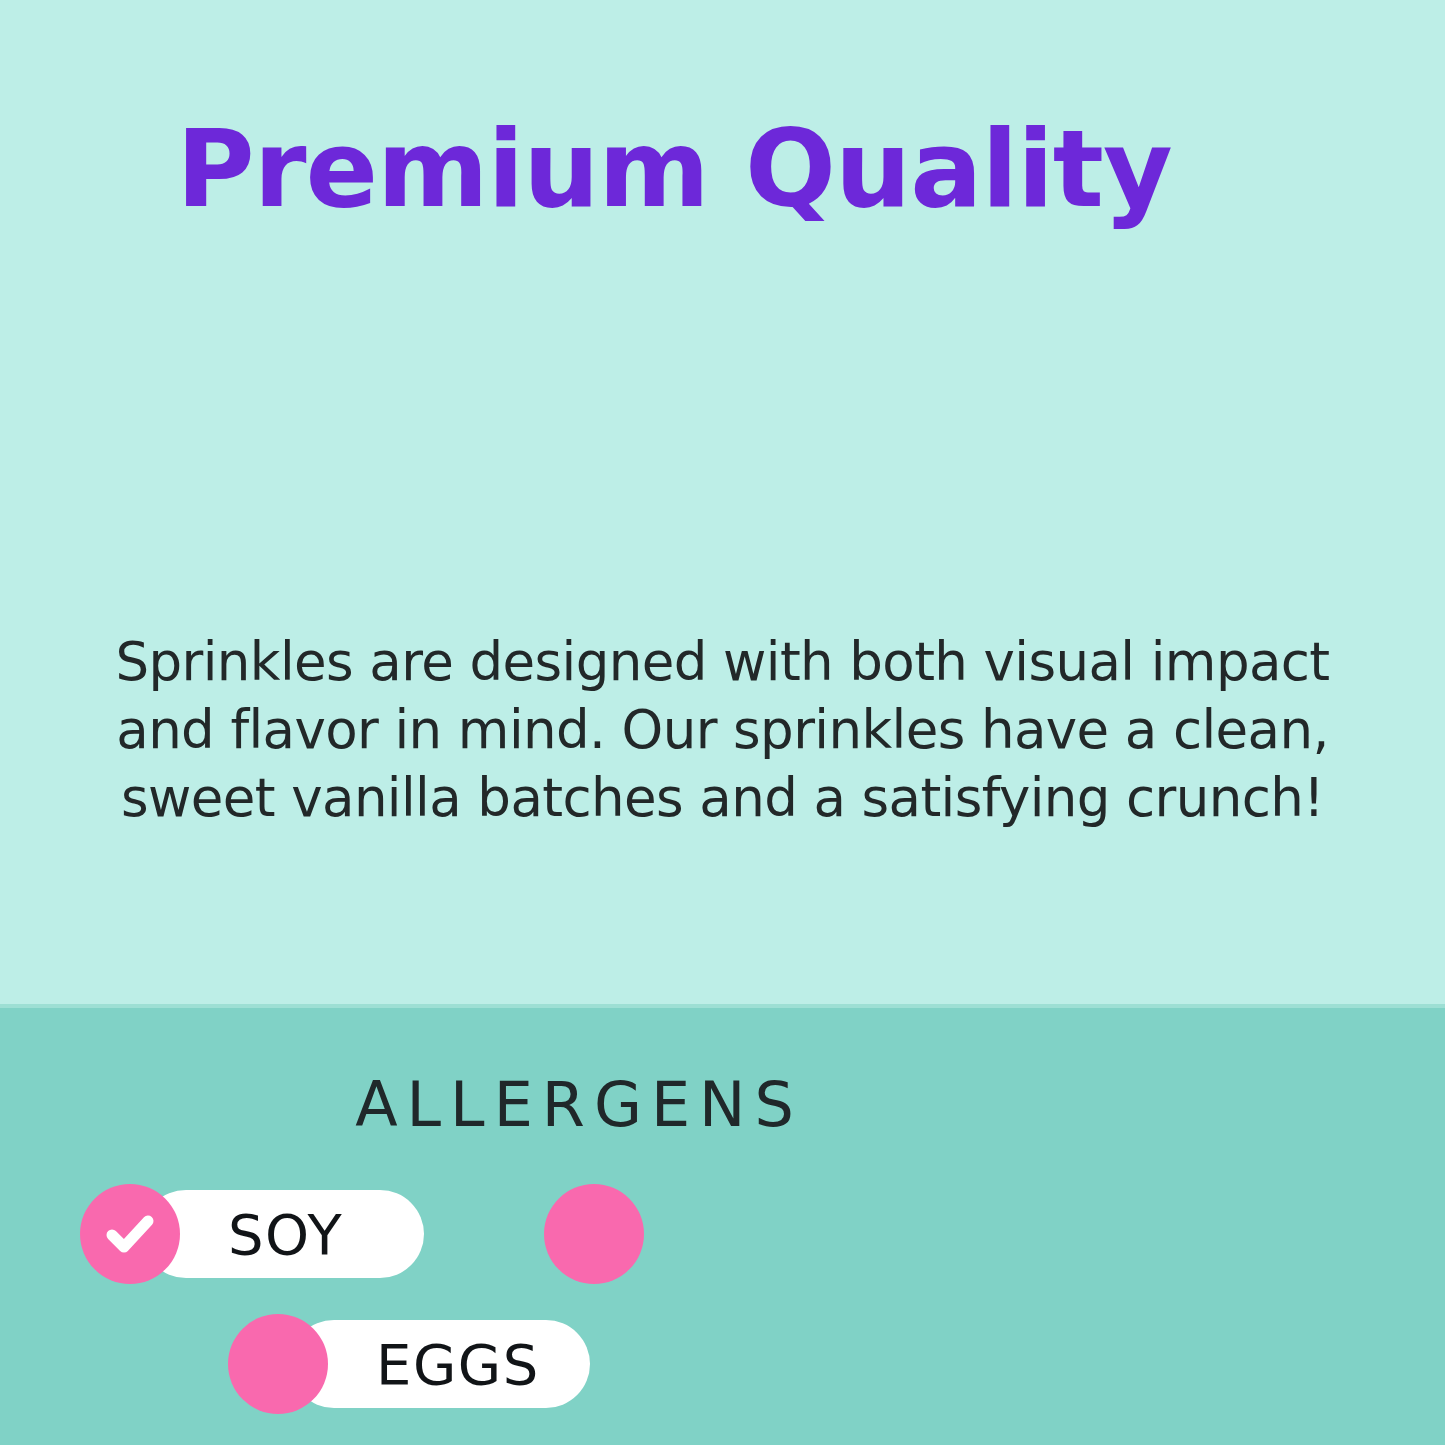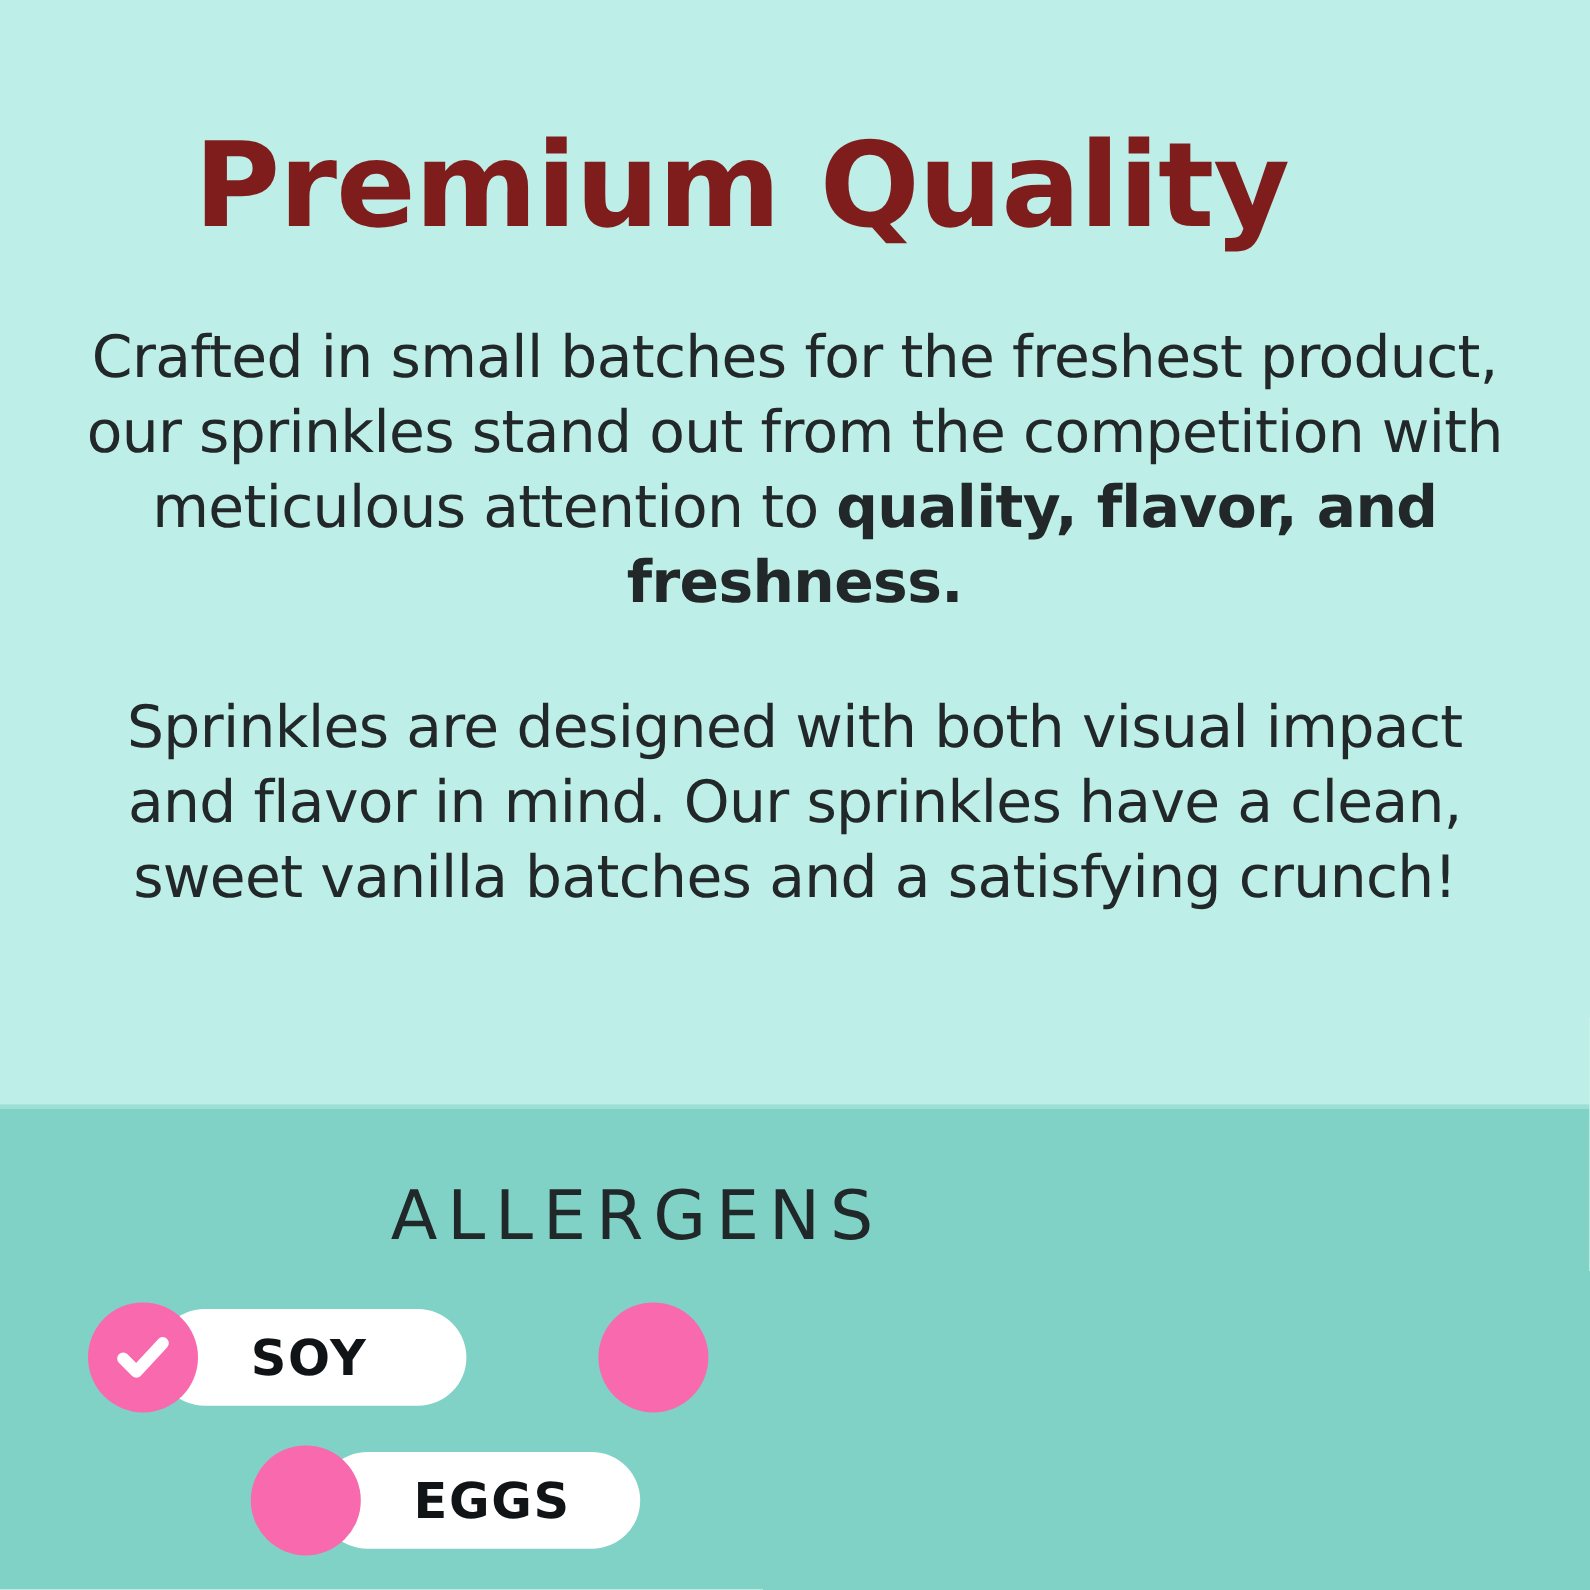--- a/index.html
+++ b/index.html
@@ -25,21 +25,21 @@
     width: 1445px;
     height: 1007px;
     background: #bdeee7;
   }
 
   .headline {
     position: absolute;
     left: 0; top: 112px;
     width: 1348px;
     text-align: center;
-    color: #7f1d1d;
+    color: #6d28d9;
     font-family: "DejaVu Sans", sans-serif;
     font-weight: 700;
     font-size: 107px;
     line-height: 1.08;
     letter-spacing: -1px;
   }
 
   .para {
     position: absolute;
     left: 72px;
@@ -145,45 +145,42 @@
     border-radius: 44px;
     display: flex;
     align-items: center;
     padding-left: 86px;
     padding-right: 50px;
   }
 
   .pill-label {
     color: #111417;
     font-family: "DejaVu Sans", sans-serif;
-    font-weight: 700;
-    font-size: 45px;
+    font-weight: 400;
+    font-size: 56px;
     letter-spacing: 1.5px;
     white-space: nowrap;
   }
 
   
   .pill-soy   .pill-body { min-width: 282px; }
   .pill-milk  .pill-body { min-width: 262px; }
   .pill-wheat .pill-body { min-width: 292px; }
   .pill-fish  .pill-body { min-width: 424px; }
   .pill-eggs  .pill-body { min-width: 292px; }
 </style>
 </head>
 <body>
 
 <div id="page">
 
   <div class="top-panel">
 
     <h1 class="headline">Premium Quality</h1>
 
-    <p class="para para-1">
-      <span>Crafted in small batches for the freshest product, our sprinkles stand out from the competition with meticulous attention to </span><b>quality, flavor, and freshness.</b>
-    </p>
 
     <p class="para para-2">Sprinkles are designed with both visual impact and flavor in mind. Our sprinkles have a clean, sweet vanilla batches and a satisfying crunch!</p>
   </div>
 
   <div class="divider"></div>
 
   <div class="bottom-panel">
 
     <h2 class="allergens-title">ALLERGENS</h2>
 

